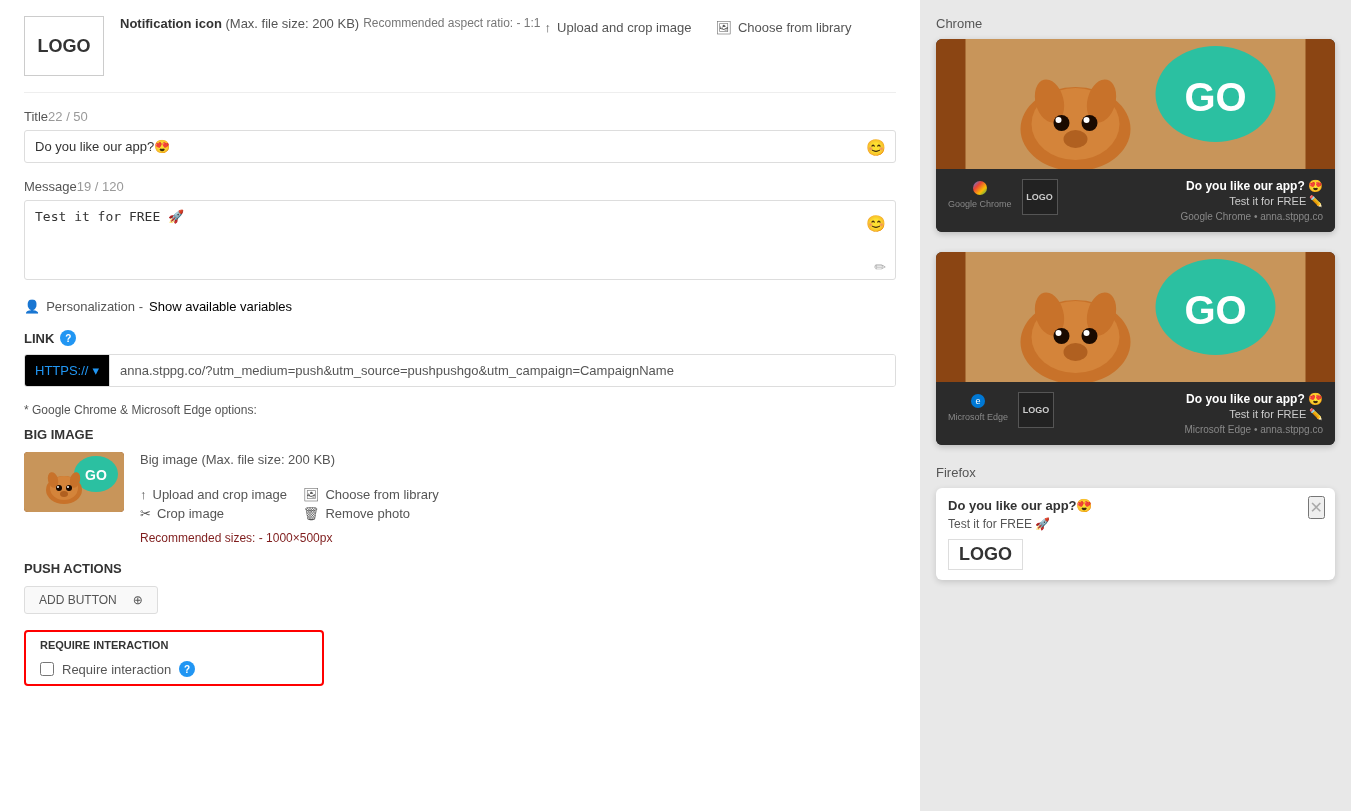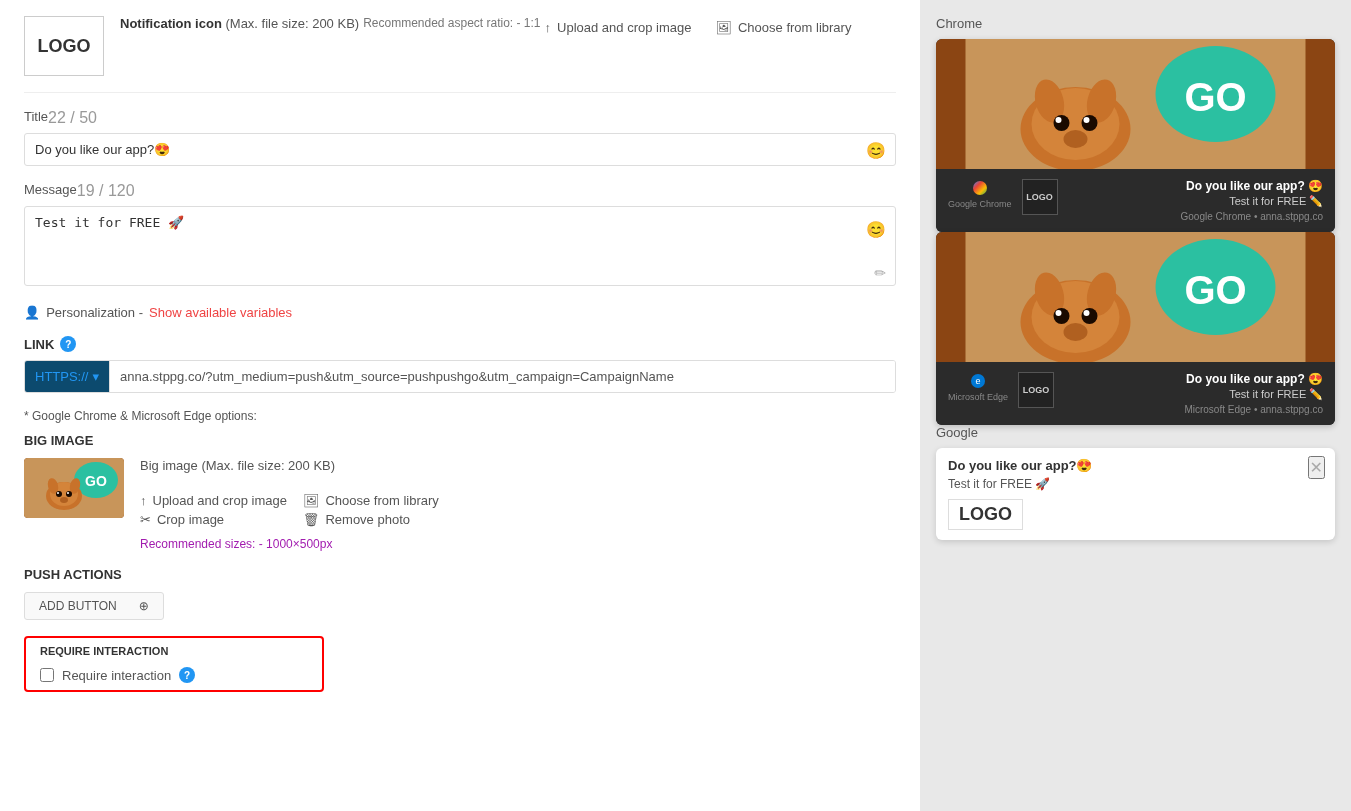--- a/index.html
+++ b/index.html
@@ -53,21 +53,21 @@
       color: #555; font-size: 13px; cursor: pointer;
       background: none; border: none; padding: 0;
     }
 
     
     .field-section { margin-bottom: 16px; }
     .field-header {
       display: flex; justify-content: flex-start;
       margin-bottom: 6px; color: #555; font-size: 13px;
     }
-    .field-header .count { color: #999; font-size: 16px; }
+    .field-header .count { color: #999; font-size: 13px; }
     .field-input {
       width: 100%; border: 1px solid #ddd; border-radius: 3px;
       padding: 8px 36px 8px 10px; font-size: 13px; color: #333;
       position: relative; outline: none;
     }
     .input-wrapper { position: relative; }
     .emoji-btn {
       position: absolute; right: 10px; top: 50%; transform: translateY(-50%);
       background: none; border: none; cursor: pointer; color: #aaa; font-size: 16px;
     }
@@ -80,39 +80,39 @@
     .edit-icon {
       position: absolute; right: 10px; bottom: 8px;
       color: #aaa; font-size: 14px;
     }
 
     
     .personalization {
       color: #555; font-size: 13px; margin-bottom: 16px;
       display: flex; align-items: center; gap: 6px;
     }
-    .personalization a { color: #ef4444; text-decoration: none; }
+    .personalization a { color: #000000; text-decoration: none; }
 
     
     .link-section { margin-bottom: 16px; }
     .link-label {
       font-weight: bold; font-size: 13px; color: #333;
       display: flex; align-items: center; gap: 6px; margin-bottom: 8px;
       text-transform: uppercase;
     }
     .help-icon {
       width: 16px; height: 16px; background: #2196F3; color: #fff;
       border-radius: 50%; display: inline-flex; align-items: center;
       justify-content: center; font-size: 10px; font-weight: bold; cursor: pointer;
     }
     .link-input-row {
       display: flex; border: 1px solid #ddd; border-radius: 3px; overflow: hidden;
     }
     .protocol-select {
-      background: #0c4a6e; border: none; border-right: 1px solid #ddd;
+      background: #000000; border: none; border-right: 1px solid #ddd;
       padding: 8px 10px; font-size: 13px; color: #2196F3; cursor: pointer;
       outline: none; display: flex; align-items: center; gap: 4px;
     }
     .link-url-input {
       flex: 1; border: none; padding: 8px 10px; font-size: 13px; color: #555;
       outline: none;
     }
 
     
     .gc-note { color: #555; font-size: 12px; margin-bottom: 10px; }
@@ -129,28 +129,28 @@
       flex-shrink: 0; background: #8B4513;
     }
     .big-image-actions { display: flex; flex-direction: column; gap: 4px; }
     .big-image-label { color: #555; font-size: 13px; margin-bottom: 16px; }
     .big-image-buttons { display: grid; grid-template-columns: 1fr 1fr; gap: 4px 16px; }
     .img-action-btn {
       display: flex; align-items: center; gap: 6px;
       color: #555; font-size: 13px; cursor: pointer;
       background: none; border: none; padding: 0;
     }
-    .recommended { color: #a21caf; font-size: 12px; margin-top: 6px; }
+    .recommended { color: #7f1d1d; font-size: 12px; margin-top: 6px; }
 
     
     .push-actions-section { margin-bottom: 16px; }
     .add-button-btn {
       border: 1px solid #ddd; background: #f9f9f9; padding: 6px 14px;
       font-size: 12px; color: #555; cursor: pointer; border-radius: 3px;
-      display: flex; align-items: center; gap: 22px;
+      display: flex; align-items: center; gap: 16px;
     }
 
     
     .require-section {
       border: 2px solid red; border-radius: 4px; padding: 7px 14px;
       margin-bottom: 16px; max-width: 300px;
     }
     .require-title {
       font-size: 11px; font-weight: bold; color: #333;
       text-transform: uppercase; margin-bottom: 10px;
@@ -158,21 +158,21 @@
     .require-row {
       display: flex; align-items: center; gap: 8px;
     }
     .require-checkbox {
       width: 14px; height: 14px; border: 1px solid #aaa;
       cursor: pointer; flex-shrink: 0;
     }
     .require-label { font-size: 13px; color: #555; }
 
     
-    .preview-section { }
+    .preview-section { margin-bottom: 20px; }
     .preview-browser-label {
       font-size: 13px; color: #555; margin-bottom: 8px;
     }
     .preview-card {
       background: #333; border-radius: 6px; overflow: hidden;
       box-shadow: 0 2px 6px rgba(0,0,0,0.2);
     }
     .preview-image-area {
       width: 100%; height: 130px; background: #8B4513;
       position: relative; overflow: hidden;
@@ -426,21 +426,21 @@
         <div class="notif-content">
           <div class="notif-title">Do you like our app? 😍</div>
           <div class="notif-body">Test it for FREE ✏️</div>
           <div class="notif-source">Microsoft Edge • anna.stppg.co</div>
         </div>
       </div>
     </div>
   </div>
 
   <div class="preview-section">
-    <div class="preview-browser-label">Google</div>
+    <div class="preview-browser-label">Firefox</div>
     <div class="firefox-card">
       <button class="firefox-close">✕</button>
       <div class="firefox-title">Do you like our app?😍</div>
       <div class="firefox-body">Test it for FREE 🚀</div>
       <div class="firefox-logo">LOGO</div>
     </div>
   </div>
 
 </div>
 

